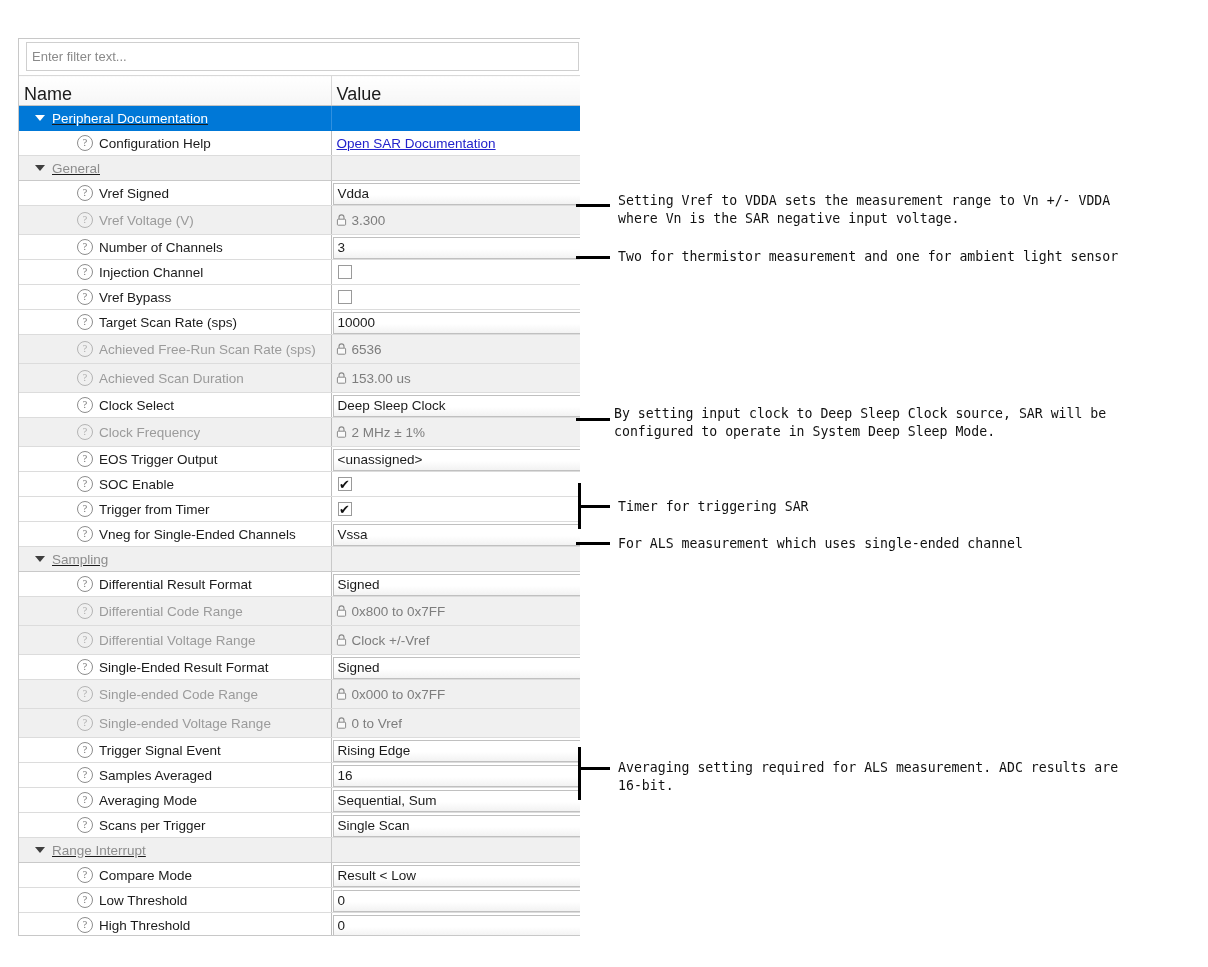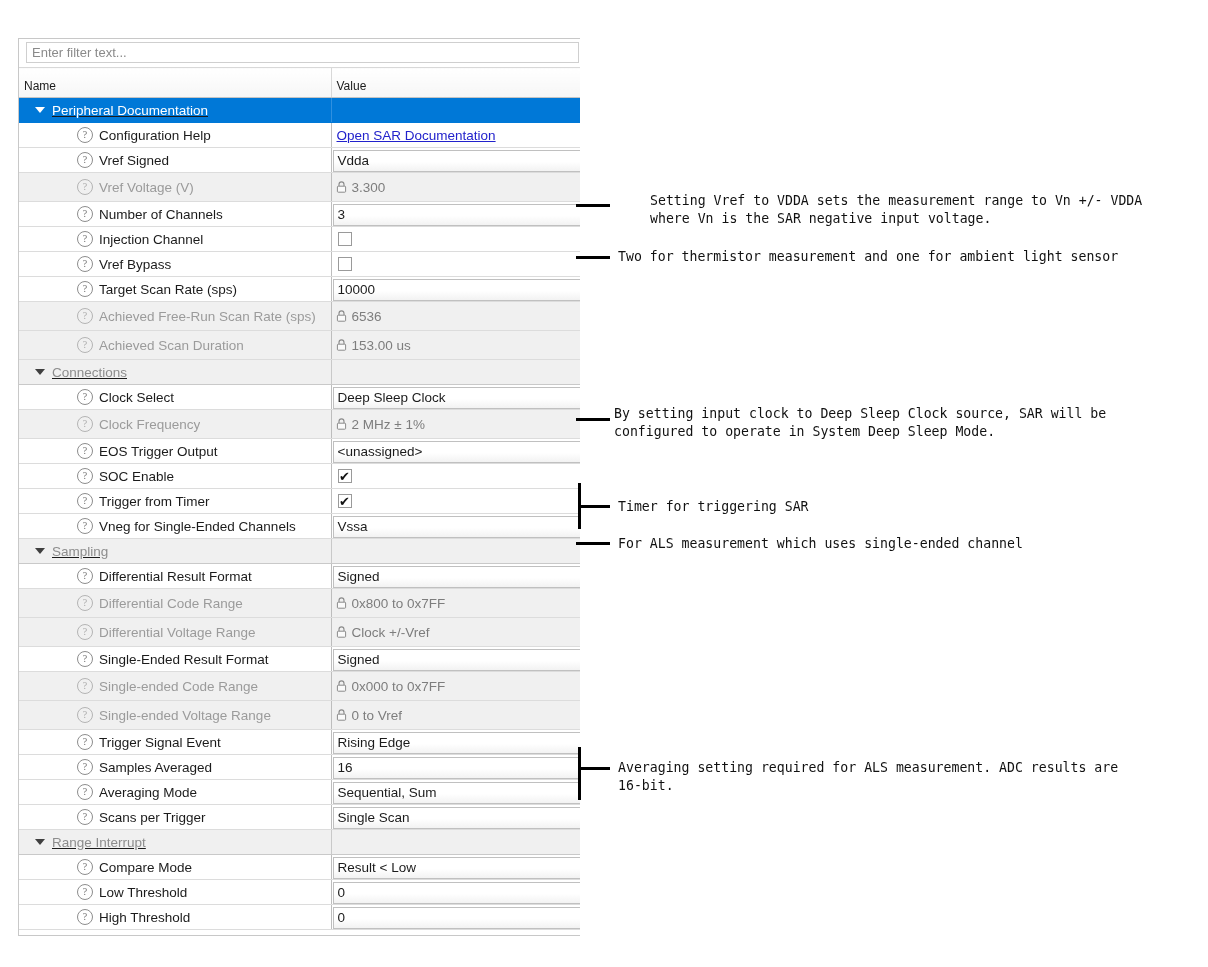--- a/index.html
+++ b/index.html
@@ -39,21 +39,21 @@
     border-bottom: 1px solid #d4d4d4;
     white-space: nowrap;
   }
 
   .filter-wrap {
     padding: 3px 0px 4px 7px;
     background: #ffffff;
   }
   .filter-input {
     width: 553px;
-    height: 21px;
+    height: 29px;
     line-height: 21px;
     box-sizing: border-box;
     border: 1px solid #cfcfcf;
     background: #ffffff;
     font-family: "Liberation Sans", sans-serif;
     font-size: 13px;
     color: #8a8a8a;
     padding: 0 5px;
     outline: none;
   }
@@ -67,21 +67,21 @@
     font-size: 13.5px;
     color: #1b1b1b;
   }
   table.tree col.c-name { width: 312px; }
   table.tree col.c-val  { width: 250px; }
 
   thead th {
     height: 22px;
     text-align: left;
     font-weight: normal;
-    font-size: 12px;
+    font-size: 18px;
     color: #1b1b1b;
     background: linear-gradient(#ffffff, #f6f6f6);
     border-top: 1px solid #d8d8d8;
     border-bottom: 1px solid #c4c4c4;
     border-right: 1px solid #d8d8d8;
     padding: 7px 0 0 5px;
     vertical-align: middle;
   }
 
   tbody tr { height: 24px; }
@@ -250,20 +250,31 @@
               <span class="qicon">?</span>
               <span class="nlabel">Configuration Help</span>
             </div>
           </td>
           <td class="val">
             <div class="v-plain">
               <span class="link">Open SAR Documentation</span>
             </div>
           </td>
         </tr>
+        <tr class="group">
+          <td class="name">
+            <div class="ncell indent-1">
+              <span class="twisty"></span>
+              <span class="nlabel">General</span>
+            </div>
+          </td>
+          <td class="val">
+            <div class="v-plain"></div>
+          </td>
+        </tr>
         <tr class="">
           <td class="name">
             <div class="ncell indent-2">
               <span class="qicon">?</span>
               <span class="nlabel">Vref Signed</span>
             </div>
           </td>
           <td class="val">
             <div class="v-editor">
               <span>Vdda</span>
@@ -366,31 +377,20 @@
           <td class="val">
             <div class="v-readonly">
               <svg class="lock" width="11" height="12" viewBox="0 0 11 12" aria-hidden="true">
                 <path d="M3 5.2V3.4a2.5 2.5 0 0 1 5 0v1.8" fill="none" stroke="#8a8a8a" stroke-width="1.1"></path>
                 <rect x="1.4" y="5.2" width="8.2" height="6" rx="0.8" fill="#fafafa" stroke="#8a8a8a" stroke-width="1"></rect>
               </svg>
               <span>153.00 us</span>
             </div>
           </td>
         </tr>
-        <tr class="group">
-          <td class="name">
-            <div class="ncell indent-1">
-              <span class="twisty"></span>
-              <span class="nlabel">Connections</span>
-            </div>
-          </td>
-          <td class="val">
-            <div class="v-plain"></div>
-          </td>
-        </tr>
         <tr class="">
           <td class="name">
             <div class="ncell indent-2">
               <span class="qicon">?</span>
               <span class="nlabel">Clock Select</span>
             </div>
           </td>
           <td class="val">
             <div class="v-editor">
               <span>Deep Sleep Clock</span>
@@ -686,21 +686,21 @@
 <div class="leader h" style="left:576px; top:418px;  width:34px;"></div>
 
 <div class="leader v" style="left:578px; top:483px;  height:46px;"></div>
 <div class="leader h" style="left:578px; top:505px;  width:32px;"></div>
 
 <div class="leader h" style="left:576px; top:542px;  width:34px;"></div>
 
 <div class="leader v" style="left:578px; top:747px;  height:53px;"></div>
 <div class="leader h" style="left:578px; top:767px;  width:32px;"></div>
 
-<div class="ann" style="left:618px; top:192px;margin-left:32px;">Setting Vref to VDDA sets the measurement range to Vn +/- VDDA
+<div class="ann" style="left:618px; top:192px;">Setting Vref to VDDA sets the measurement range to Vn +/- VDDA
 where Vn is the SAR negative input voltage.</div>
 <div class="ann" style="left:618px; top:248px;">Two for thermistor measurement and one for ambient light sensor</div>
 <div class="ann" style="left:614px; top:405px;">By setting input clock to Deep Sleep Clock source, SAR will be
 configured to operate in System Deep Sleep Mode.</div>
 <div class="ann" style="left:618px; top:498px;">Timer for triggering SAR</div>
 <div class="ann" style="left:618px; top:535px;">For ALS measurement which uses single-ended channel</div>
 <div class="ann" style="left:618px; top:759px;">Averaging setting required for ALS measurement. ADC results are
 16-bit.</div>
 
 </body></html>

